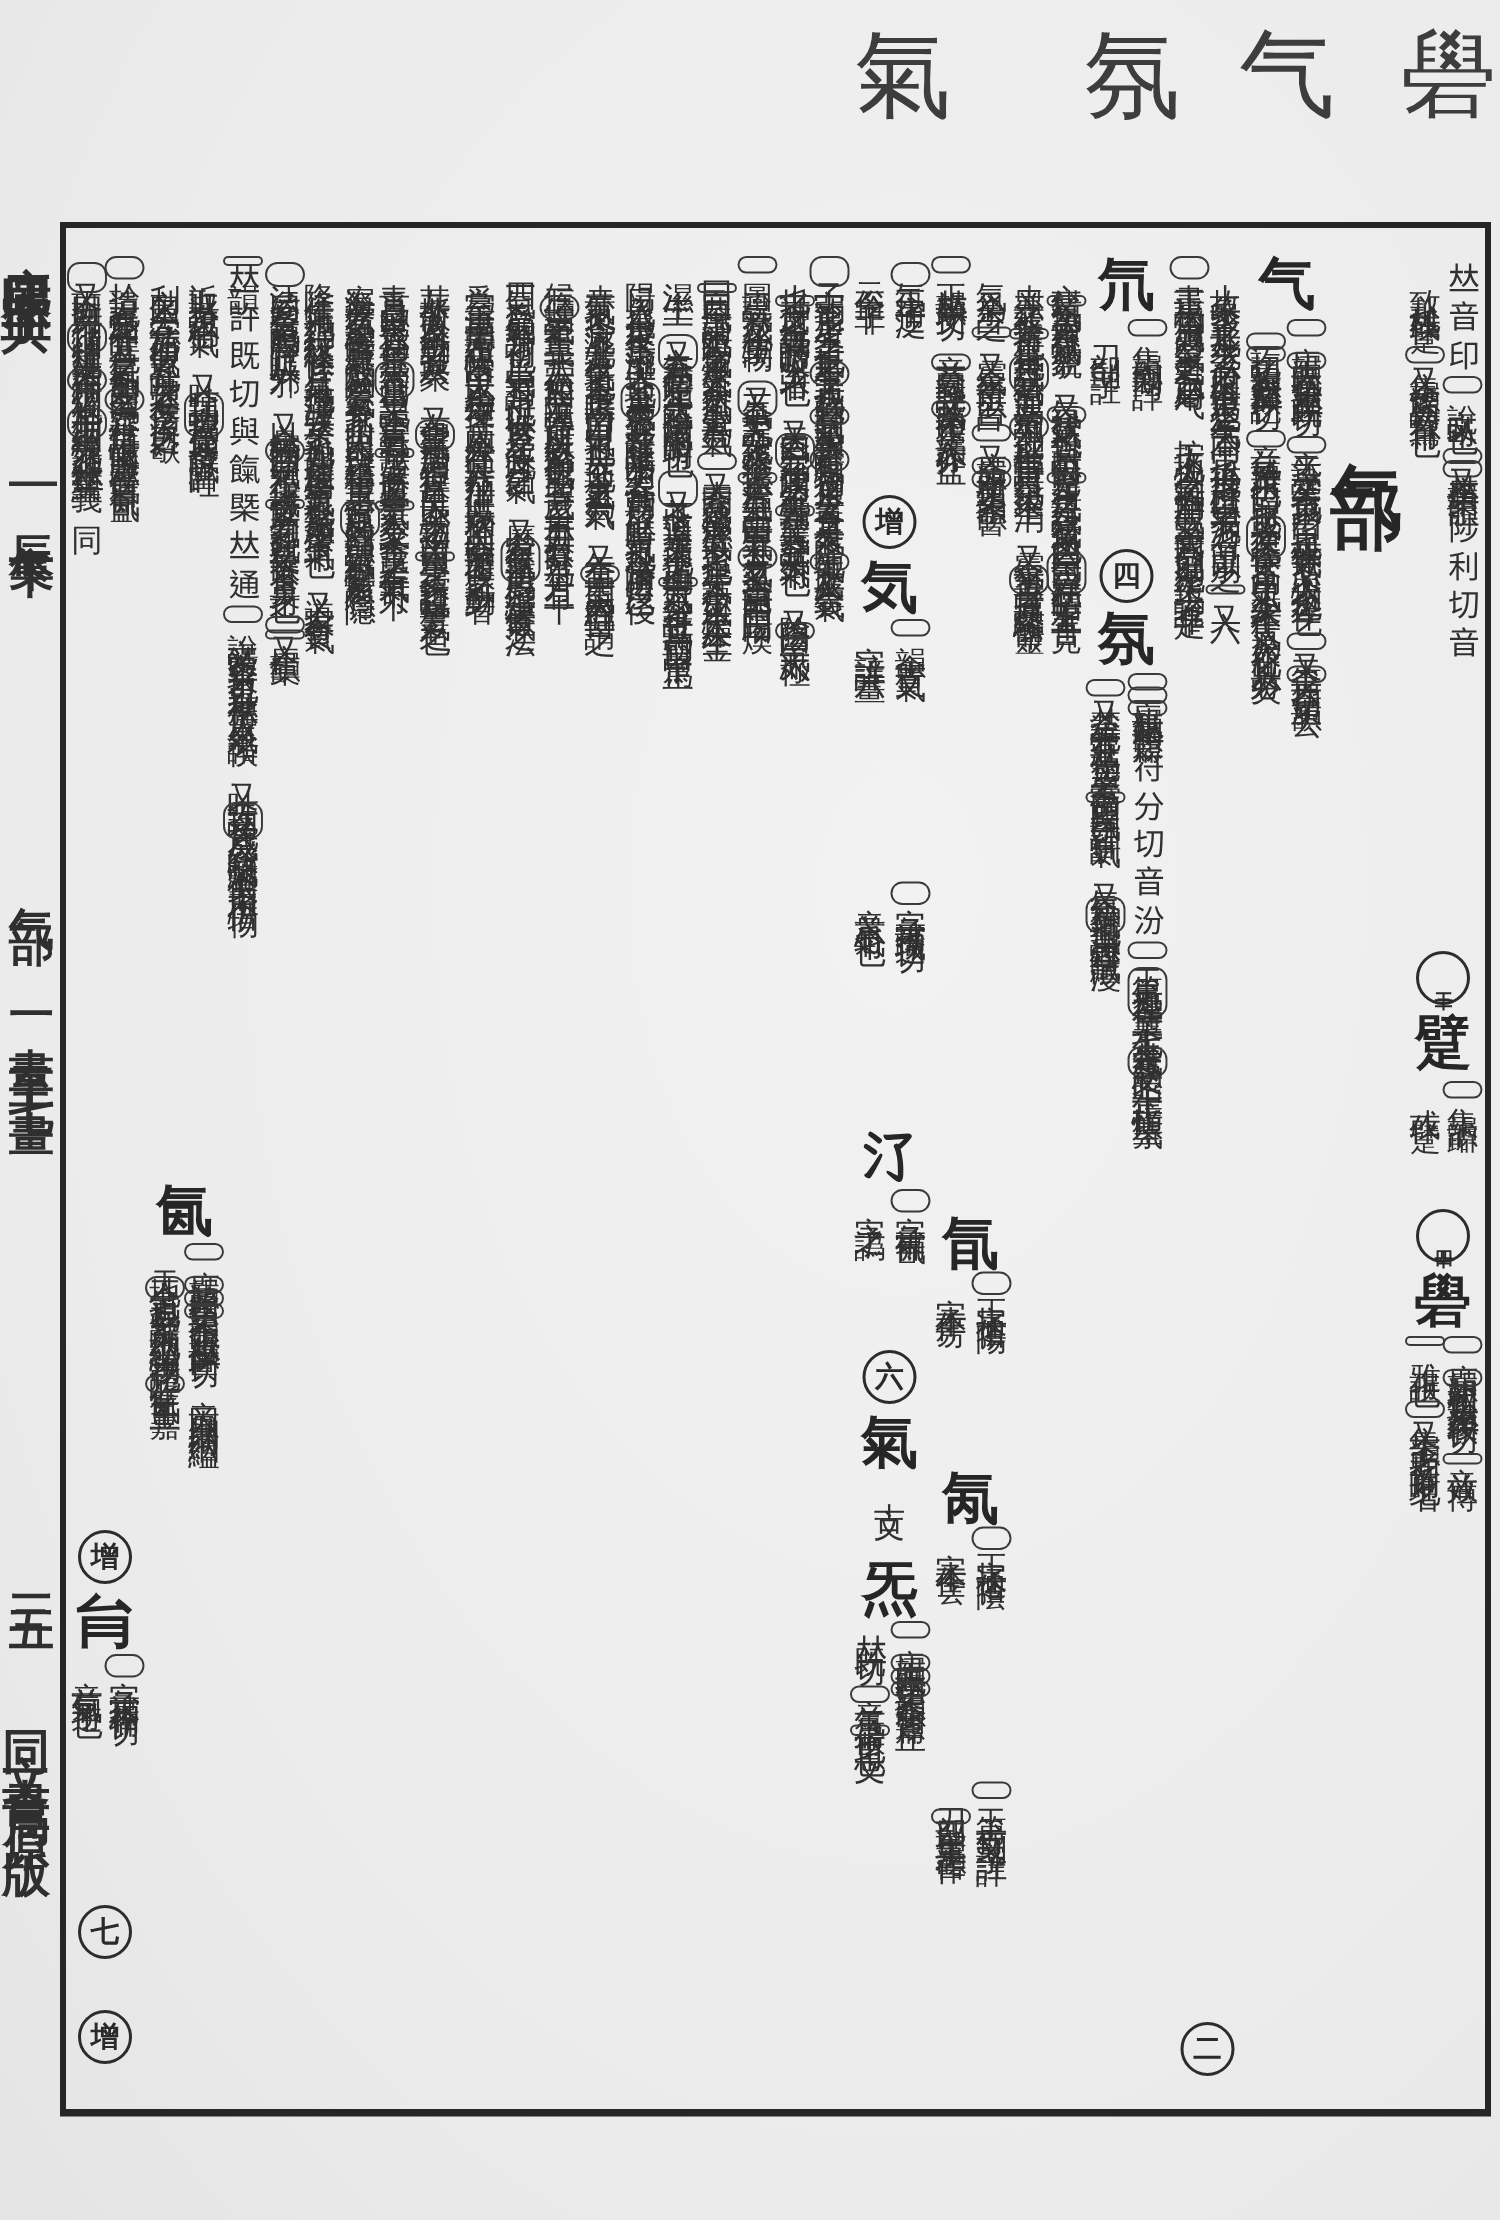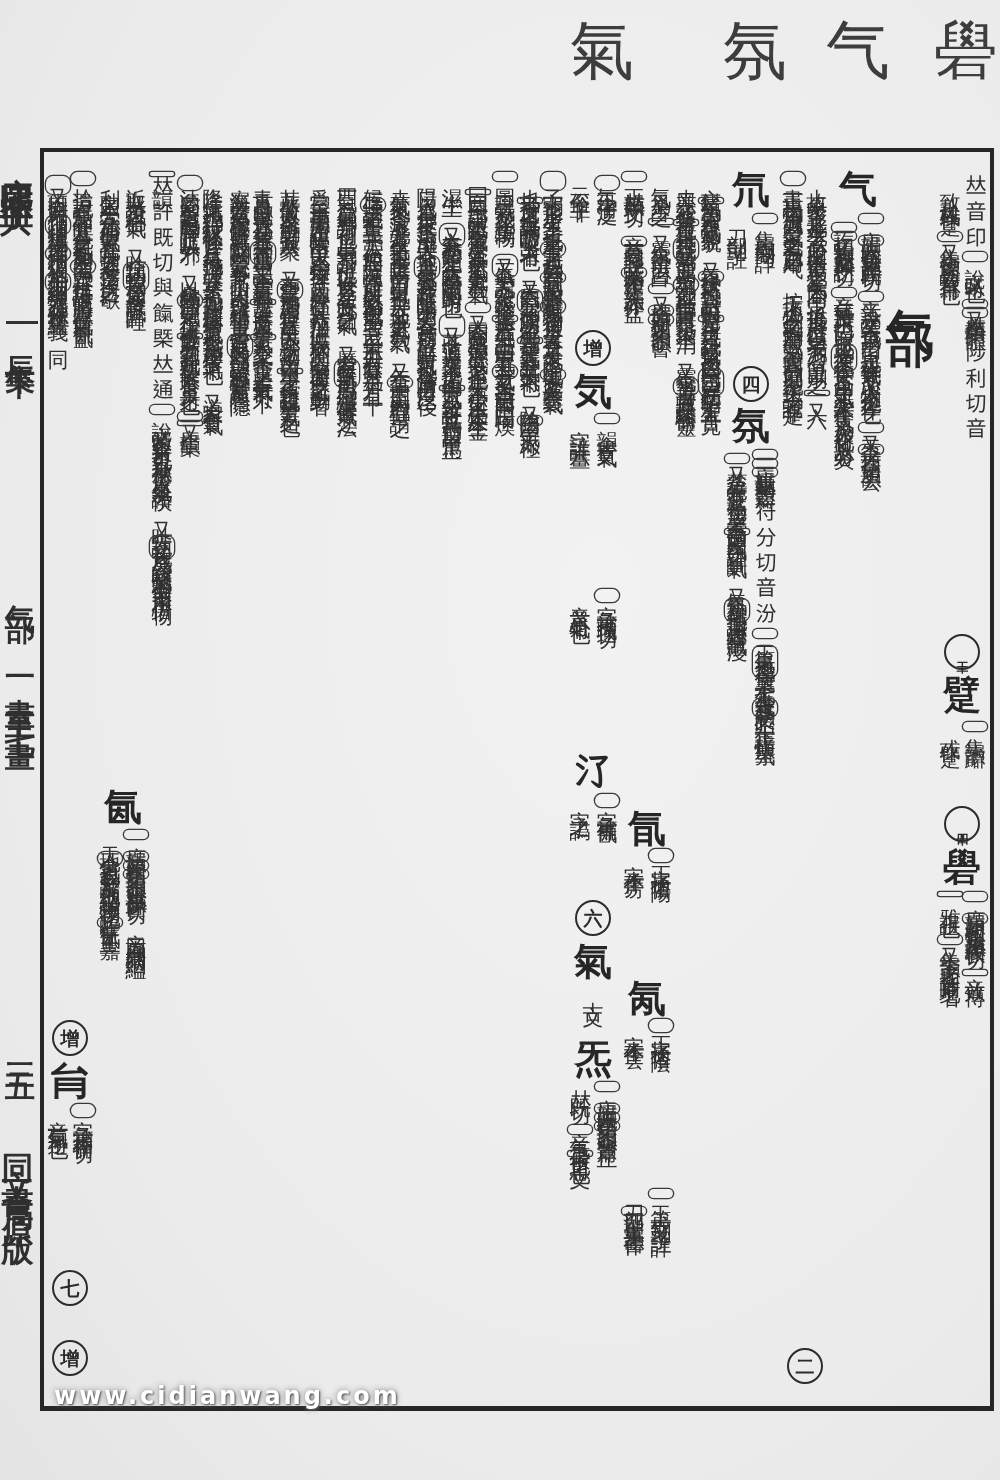--- a/index.html
+++ b/index.html
@@ -139,15 +139,14 @@
   <div class="strip" style="left:150px;top:172px"><span class="src">韻</span><span>𠀤許既切與餼槩𠀤通</span><span class="src">說文</span><span>饋客芻米也引春秋傳齊人來氣諸侯　又叶去訖切音乞</span><span class="src">成公綏嘯賦</span><span>聲不假器用不借物</span></div>
   <div class="strip" style="left:124px;top:172px"><span>近取諸身役心御氣　又叶丘謁切音揭</span><span class="src">嵇康寒食散賦</span><span>當吐</span></div>
   <div class="strip" style="left:98px;top:172px"><span>利之困患兮守危殆而假氣喜孔哺之逐安兮信衆疾之日歇</span></div>
   <div class="strip" style="left:124px;top:830px"><span class="src">廣韻</span><span>於眞切</span><span class="src">集韻</span><span class="src">韻會</span><span class="src">正韻</span><span>伊眞切𠀤音因與絪同絪縕</span></div>
   <div class="strip" style="left:98px;top:830px"><span>天地合氣也</span><span class="src">易繫辭</span><span>天地絪縕萬物化醇一作氤氳</span><span class="src">王嘉</span></div>
   <div class="strip" style="left:71px;top:172px"><span class="src">拾遺記</span><span>有鳥如雀吐五色之氣氤氳如雲名曰憑霄</span><span class="src">杜甫詩</span><span>惟南將獻壽佳氣日氤氳</span></div>
   <div class="strip" style="left:46px;top:172px"><span>又</span><span class="src">班固典引</span><span>作烟烟熅熅</span><span class="src">魏大饗碑</span><span>用烟熅</span><span class="src">抱朴子</span><span>用絪縕</span><span class="src">魏元丕碑</span><span>作壹縕義𠀤同</span></div>
   <div class="strip" style="left:71px;top:1104px"><span class="src">字彙補</span><span>相倫切</span></div>
   <div class="strip" style="left:46px;top:1104px"><span>音荀氣逆也</span></div>
 
-  <div class="watermark">www.cidianwang.com</div>
   <div class="pageno">599</div>
 </div>
 
 </body></html>

